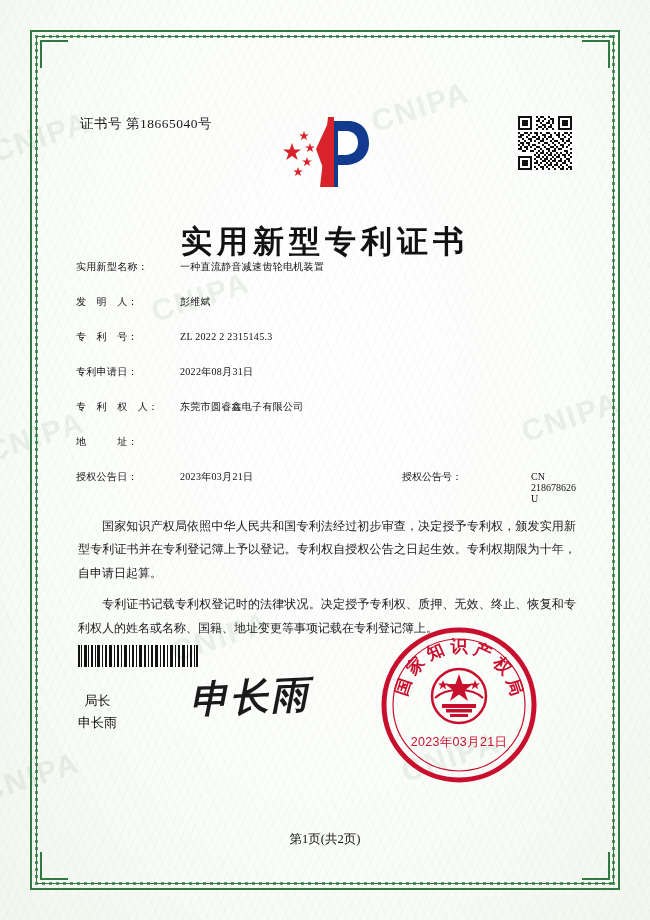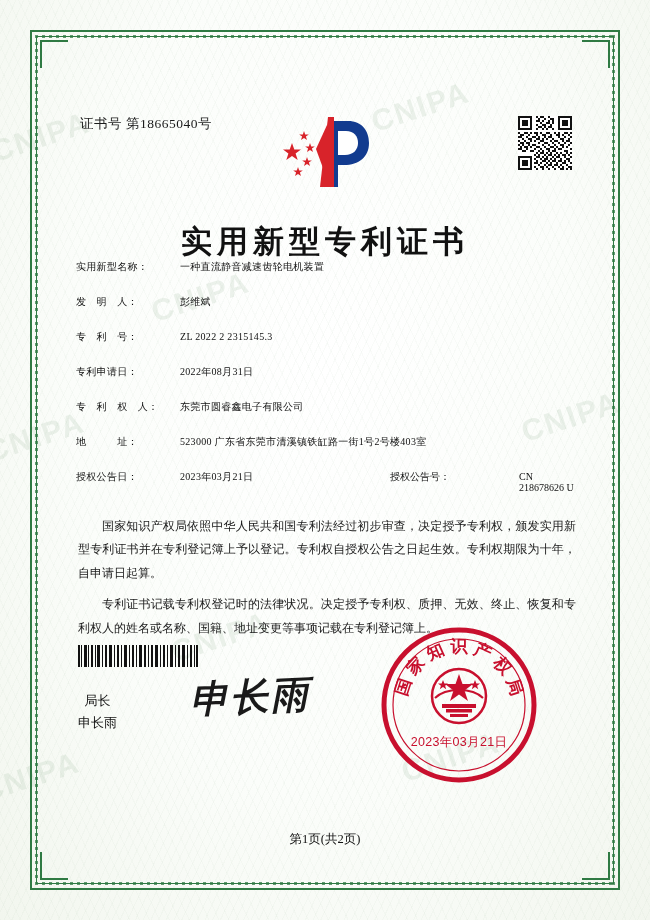--- a/index.html
+++ b/index.html
@@ -171,20 +171,21 @@
     flex: 1;
     letter-spacing: 0.3px;
   }
   .field-row.dual .field-value {
     flex: 0 0 210px;
   }
   .field-label2 {
     width: 100px;
     flex: 0 0 100px;
     white-space: nowrap;
+    margin-left: 12px;
   }
   .field-value2 {
     flex: 1;
     margin-left: 29px;
   }
 
   .paragraphs {
     position: absolute;
     top: 455px;
     left: 18px;
@@ -530,21 +531,20 @@
       <div class="field-row">
         <div class="field-label">专利申请日：</div>
         <div class="field-value">2022年08月31日</div>
       </div>
       <div class="field-row">
         <div class="field-label">专　利　权　人：</div>
         <div class="field-value">东莞市圆睿鑫电子有限公司</div>
       </div>
       <div class="field-row">
         <div class="field-label">地　　　址：</div>
-        <div class="field-value">523000 广东省东莞市清溪镇铁缸路一街1号2号楼403室</div>
       </div>
       <div class="field-row dual">
         <div class="field-label">授权公告日：</div>
         <div class="field-value">2023年03月21日</div>
         <div class="field-label2">授权公告号：</div>
         <div class="field-value2">CN 218678626 U</div>
       </div>
     </div>
 
     <div class="paragraphs">

